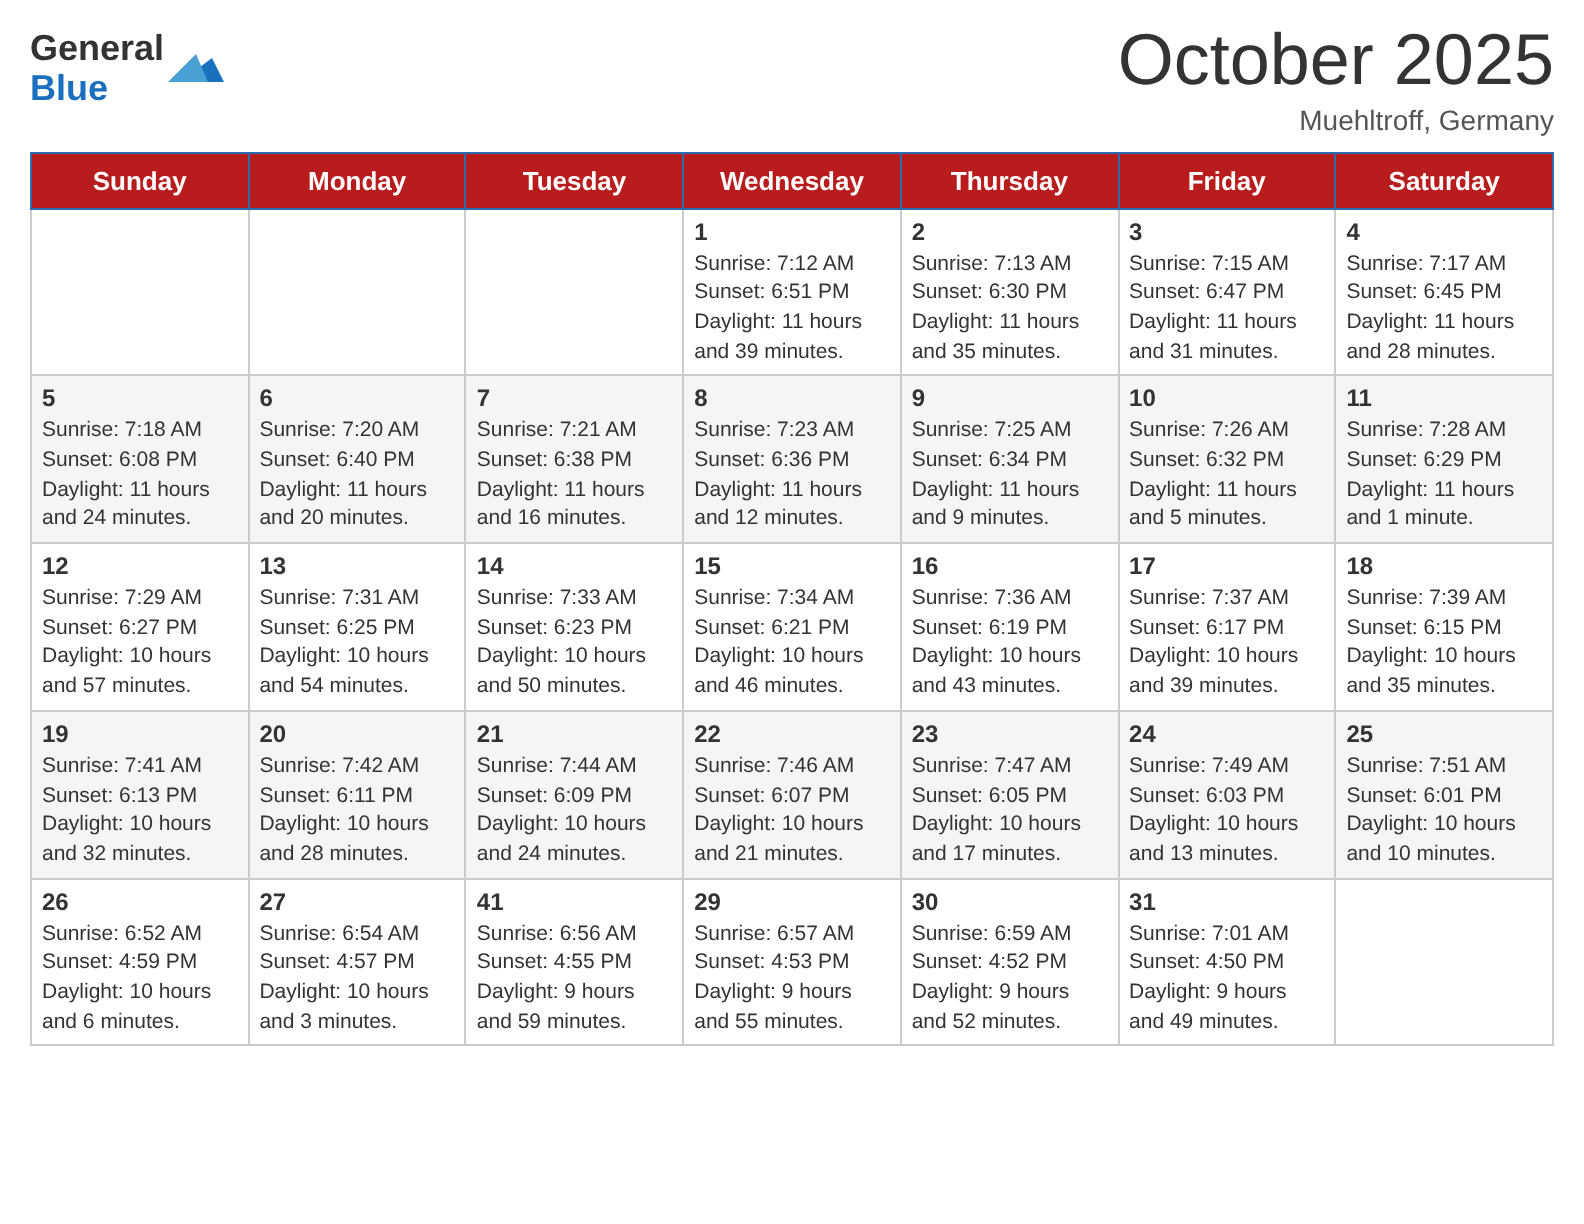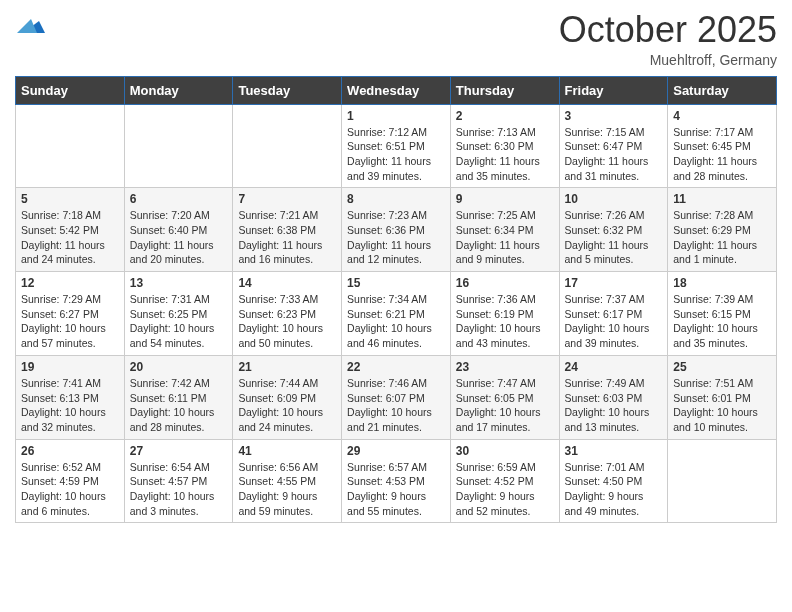--- a/index.html
+++ b/index.html
@@ -48,26 +48,26 @@
       font-size: 14px;
       color: #555;
       margin-top: 2px;
     }
     .calendar {
       width: 100%;
       border-collapse: collapse;
       border: 1px solid #ccc;
     }
     .calendar th {
-      background-color: #404040;
+      background-color: #b91c1c;
       color: #fff;
       font-size: 13px;
       font-weight: bold;
       padding: 6px 5px;
-      text-align: left;
+      text-align: center;
       border: 1px solid #2b6cb0;
     }
     .calendar td {
       vertical-align: top;
       border: 1px solid #ccc;
       padding: 4px 5px;
       width: 108px;
       min-height: 80px;
       font-size: 10.5px;
       color: #333;
@@ -87,20 +87,26 @@
     }
     .empty-cell {
       background: #fff !important;
     }
   </style>
 </head>
 <body>
 
 <div class="header">
   <div class="logo">
+    <div>
+      <div class="logo-text">
+        <span class="logo-general">General</span><br>
+        <span class="logo-blue">Blue</span>
+      </div>
+    </div>
     <svg class="logo-icon" viewBox="0 0 28 28" xmlns="http://www.w3.org/2000/svg">
       <polygon points="6,22 22,10 28,22" fill="#1a6fbf"></polygon>
       <polygon points="0,22 14,8 20,22" fill="#4a9fd4"></polygon>
     </svg>
   </div>
   <div class="title-block">
     <div class="month-title">October 2025</div>
     <div class="location">Muehltroff, Germany</div>
   </div>
 </div>
@@ -135,21 +141,21 @@
           <div class="day-info"><span>Sunrise: 7:15 AM</span><br><span>Sunset: 6:47 PM</span><br><span>Daylight: 11 hours and 31 minutes.</span></div>
         </td>
         <td>
           <span class="day-number">4</span>
           <div class="day-info"><span>Sunrise: 7:17 AM</span><br><span>Sunset: 6:45 PM</span><br><span>Daylight: 11 hours and 28 minutes.</span></div>
         </td>
       </tr>
       <tr>
         <td>
           <span class="day-number">5</span>
-          <div class="day-info"><span>Sunrise: 7:18 AM</span><br><span>Sunset: 5:42 PM</span><br><span>Daylight: 11 hours and 24 minutes.</span></div>
+          <div class="day-info"><span>Sunrise: 7:18 AM</span><br><span>Sunset: 6:08 PM</span><br><span>Daylight: 11 hours and 24 minutes.</span></div>
         </td>
         <td>
           <span class="day-number">6</span>
           <div class="day-info"><span>Sunrise: 7:20 AM</span><br><span>Sunset: 6:40 PM</span><br><span>Daylight: 11 hours and 20 minutes.</span></div>
         </td>
         <td>
           <span class="day-number">7</span>
           <div class="day-info"><span>Sunrise: 7:21 AM</span><br><span>Sunset: 6:38 PM</span><br><span>Daylight: 11 hours and 16 minutes.</span></div>
         </td>
         <td>

